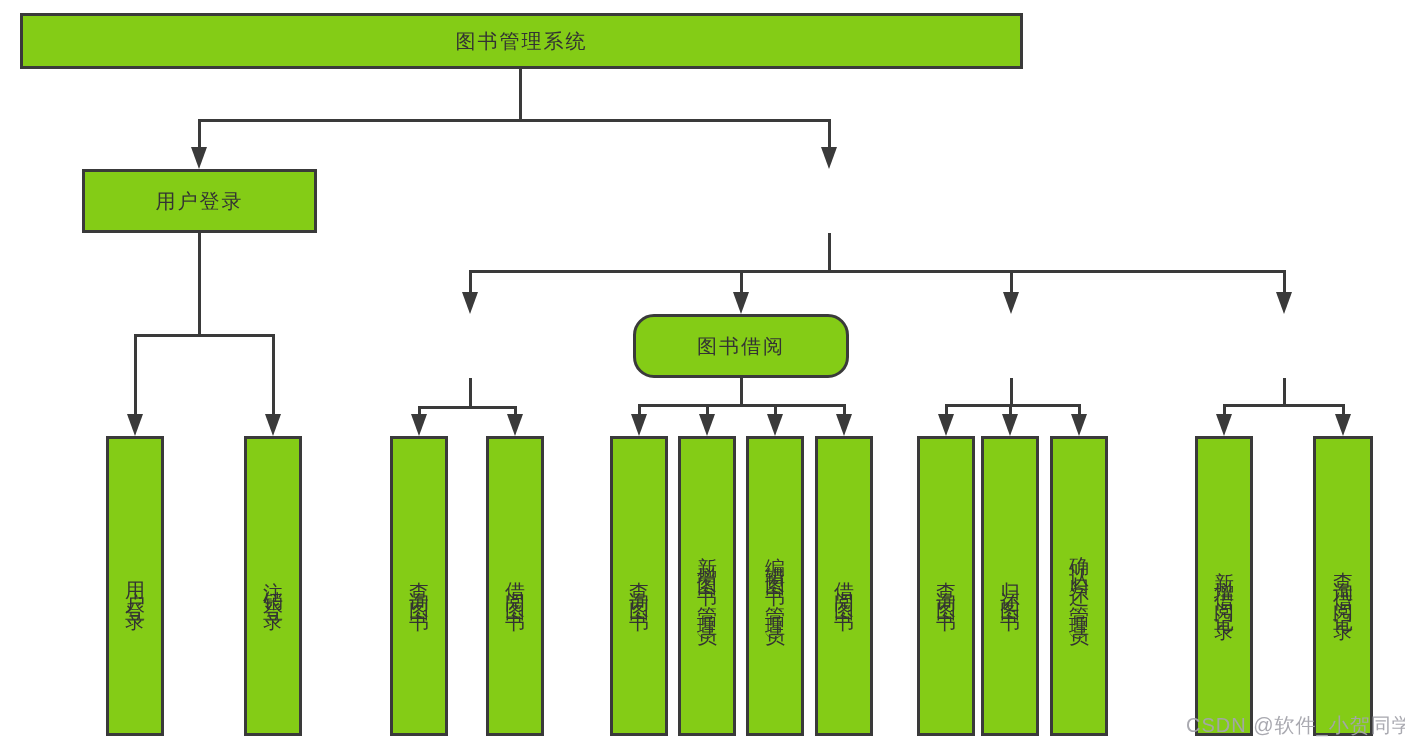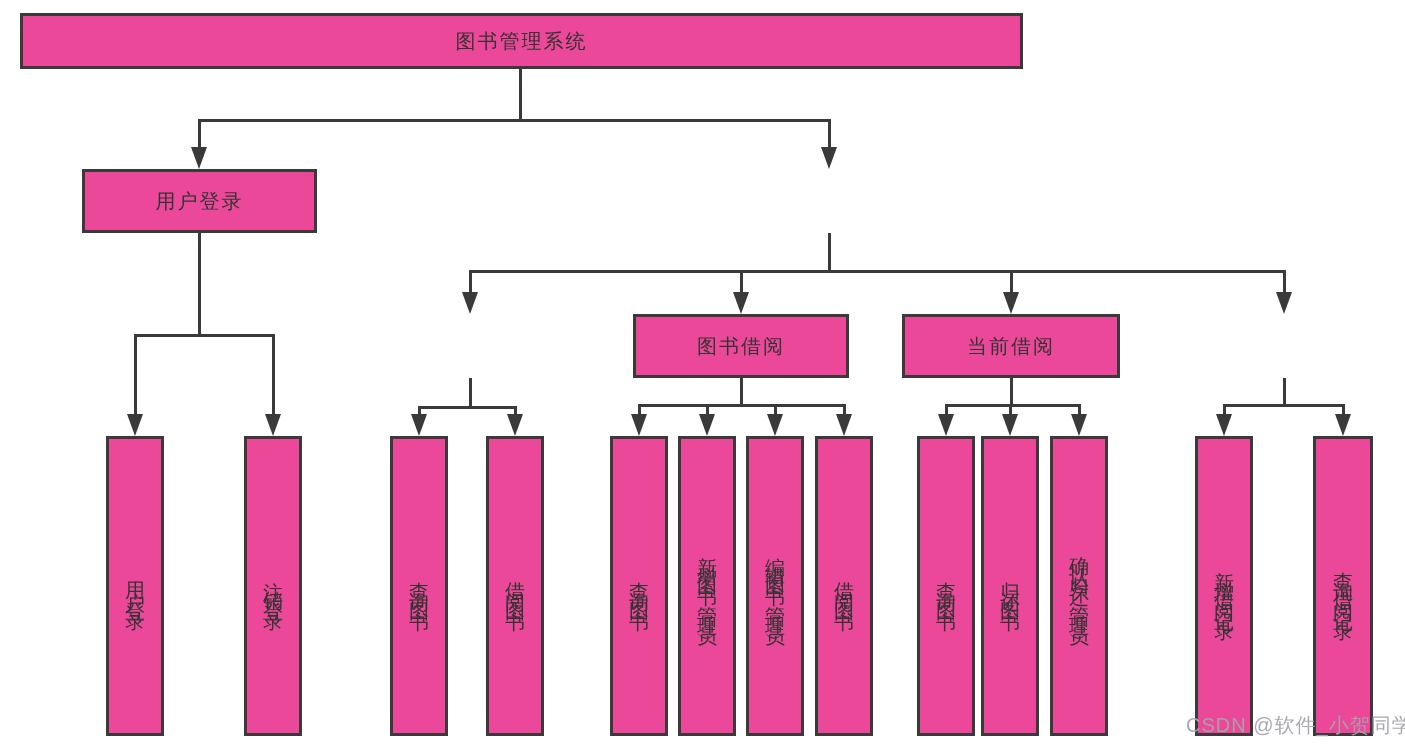--- a/index.html
+++ b/index.html
@@ -7,21 +7,21 @@
     position:relative;
     width:1405px;height:747px;
     background:#ffffff;
     font-family:"Liberation Sans","DejaVu Sans",sans-serif;
     overflow:hidden;
   }
   .box{
     position:absolute;
     box-sizing:border-box;
     border:3px solid #3a3a3a;
-    background:#ec4899;
+    background:#84cc16;
     display:flex;
     align-items:center;
     justify-content:center;
     color:#333333;
   }
   .h-label{font-size:20px;letter-spacing:2px;white-space:nowrap;}
   .v-box span{
     writing-mode:vertical-rl;
     text-orientation:mixed;
     font-size:20px;
@@ -49,22 +49,21 @@
 </style>
 </head>
 <body>
 
 <div id="canvas">
 
   <div class="box h-label" style="left:20px;top:13px;width:1003px;height:56px;">图书管理系统</div>
 
   <div class="box h-label" style="left:82px;top:169px;width:235px;height:64px;">用户登录</div>
 
-  <div class="box h-label" style="left:633px;top:314px;width:216px;height:64px;">图书借阅</div>
-  <div class="box h-label" style="left:902px;top:314px;width:218px;height:64px;">当前借阅</div>
+  <div class="box h-label" style="left:633px;top:314px;width:216px;height:64px;border-radius:21px;">图书借阅</div>
 
   <div class="box v-box" style="left:106px;top:436px;width:58px;height:300px;">
     <span>用户登录</span>
     </div>
   <div class="box v-box" style="left:244px;top:436px;width:58px;height:300px;">
     <span>注销登录</span>
     </div>
 
   <div class="box v-box" style="left:390px;top:436px;width:58px;height:300px;">
     <span>查询图书</span>

